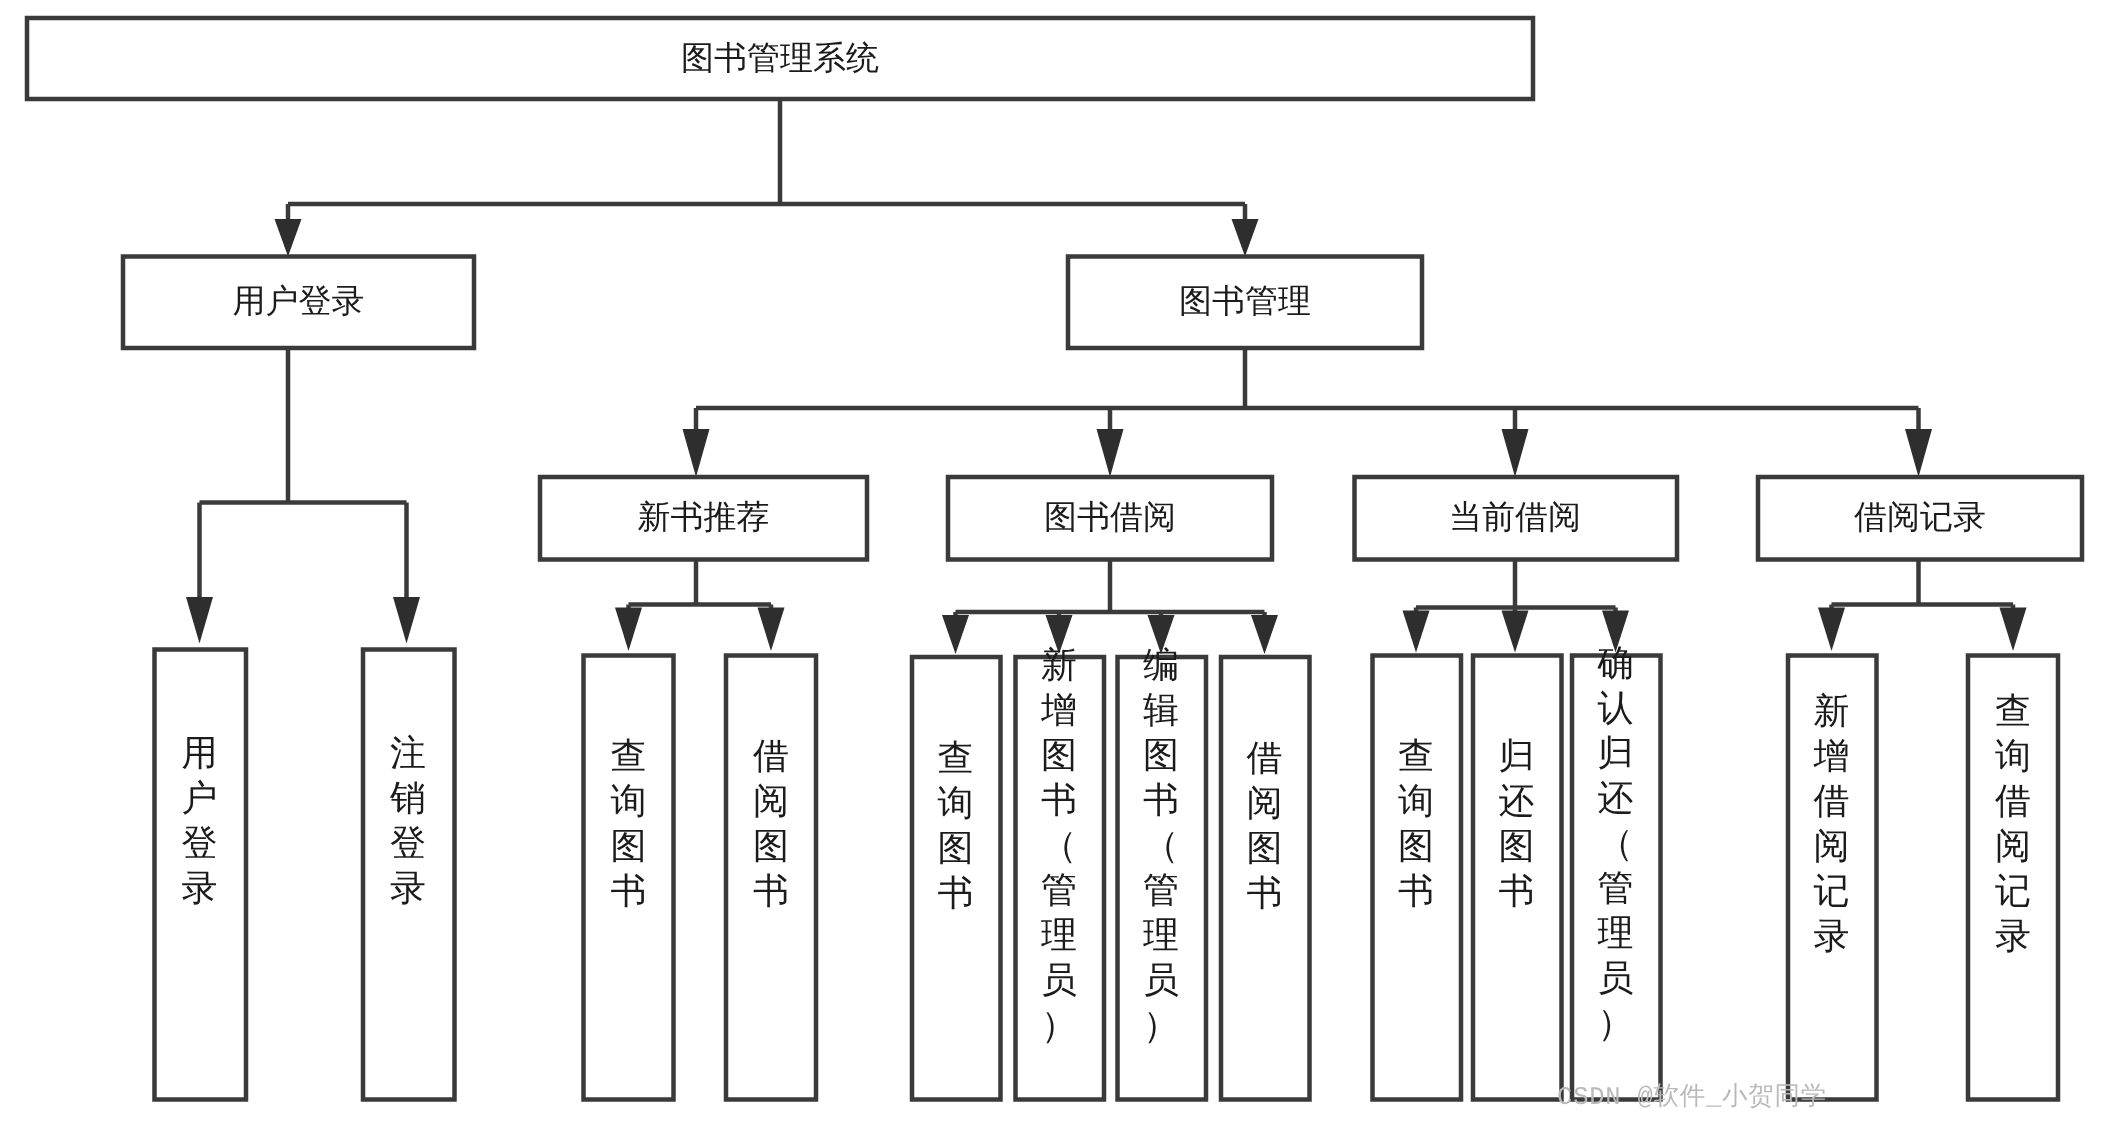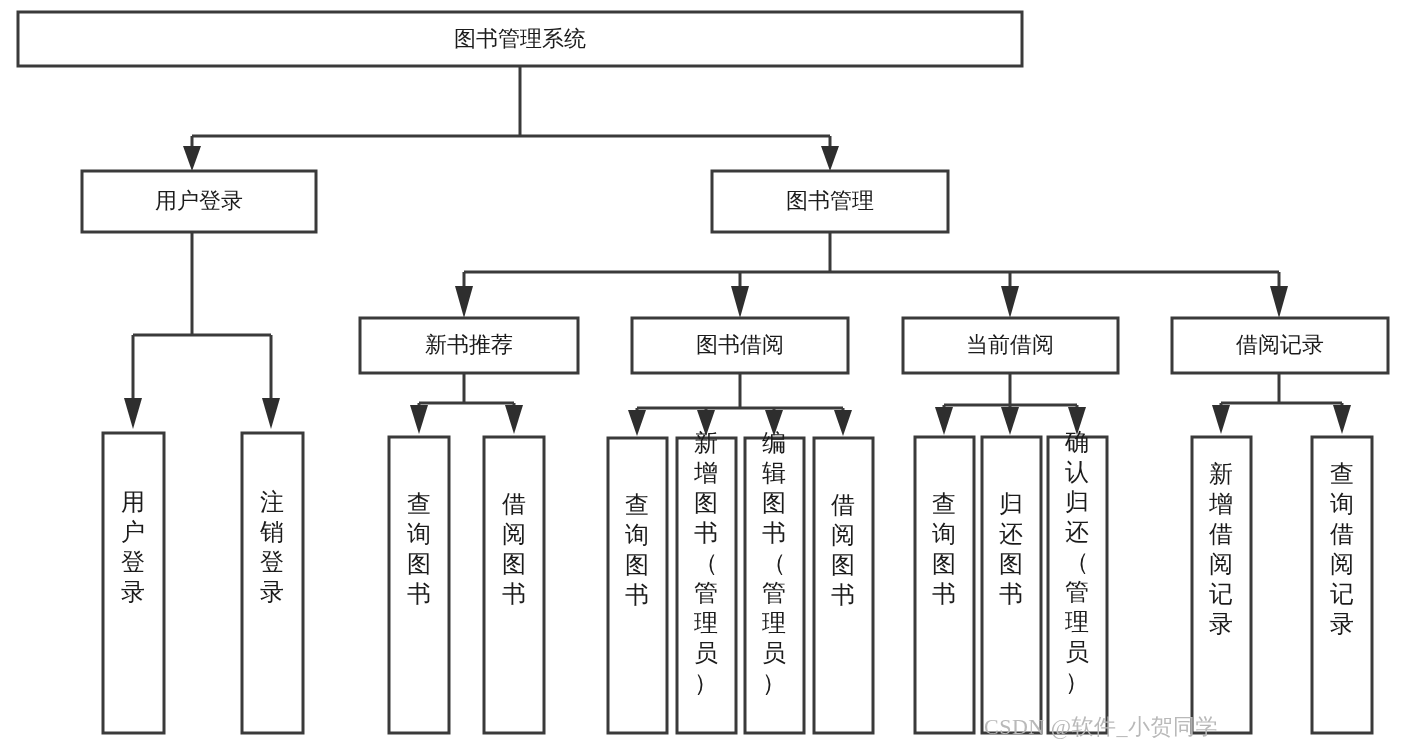--- a/index.html
+++ b/index.html
@@ -51,22 +51,22 @@
   .node-label-vertical {
     fill: #1b1b1b;
     font-family: "Liberation Sans", "DejaVu Sans", sans-serif;
     font-size: 24px;
     text-anchor: middle;
   }
   .watermark-text {
     position: absolute;
     right: 8px;
     bottom: 5px;
-    font-family: Liberation Serif, serif;
-    font-size: 22px;
+    font-family: Liberation Mono, monospace;
+    font-size: 17px;
     color: #b9b9b9;
     white-space: nowrap;
     letter-spacing: 0.5px;
   }
 </style>
 </head>
 <body>
 
 <div id="diagram-root">
 

